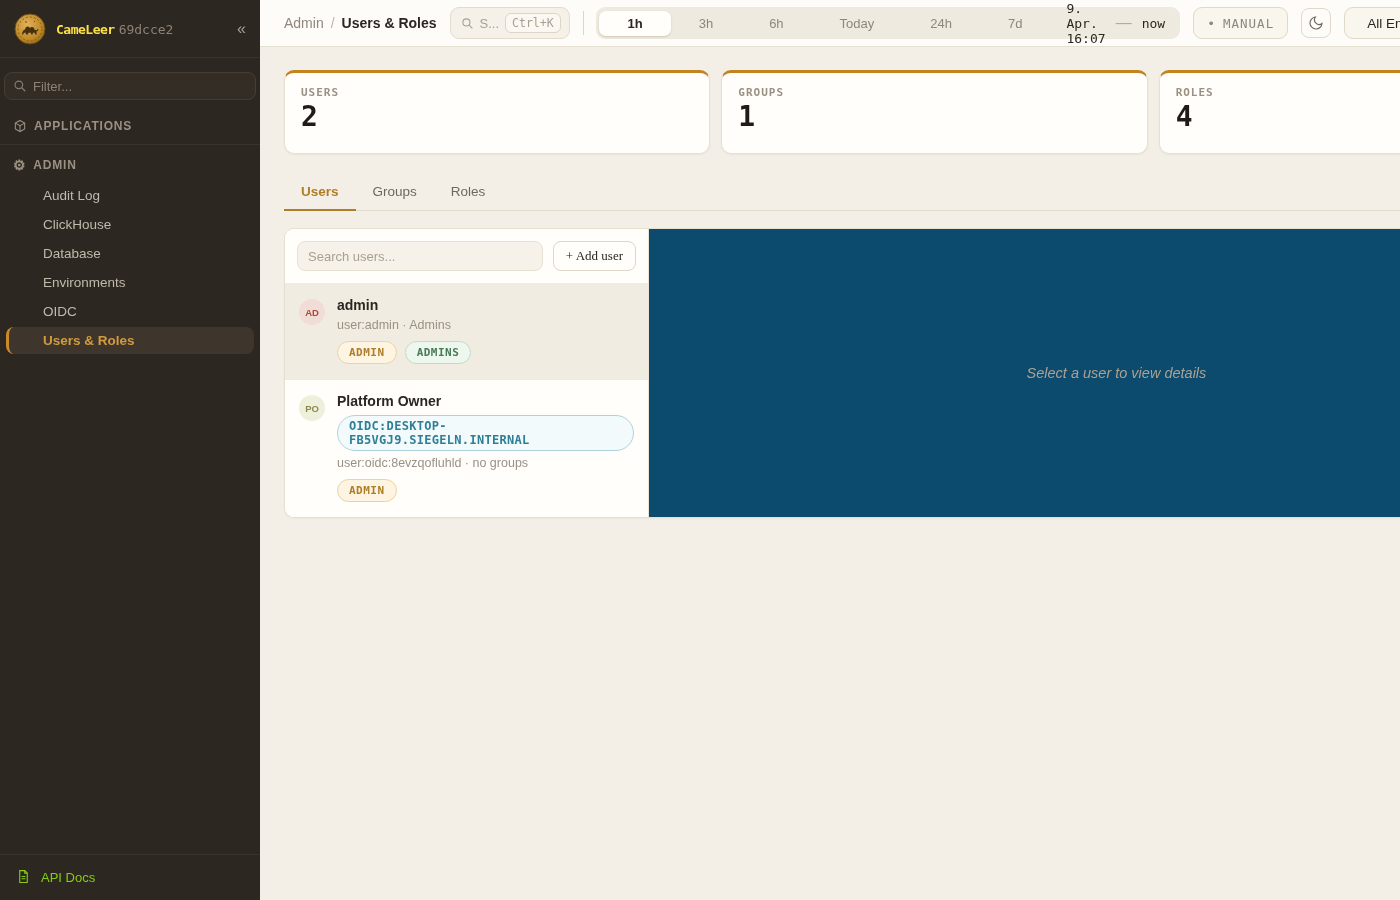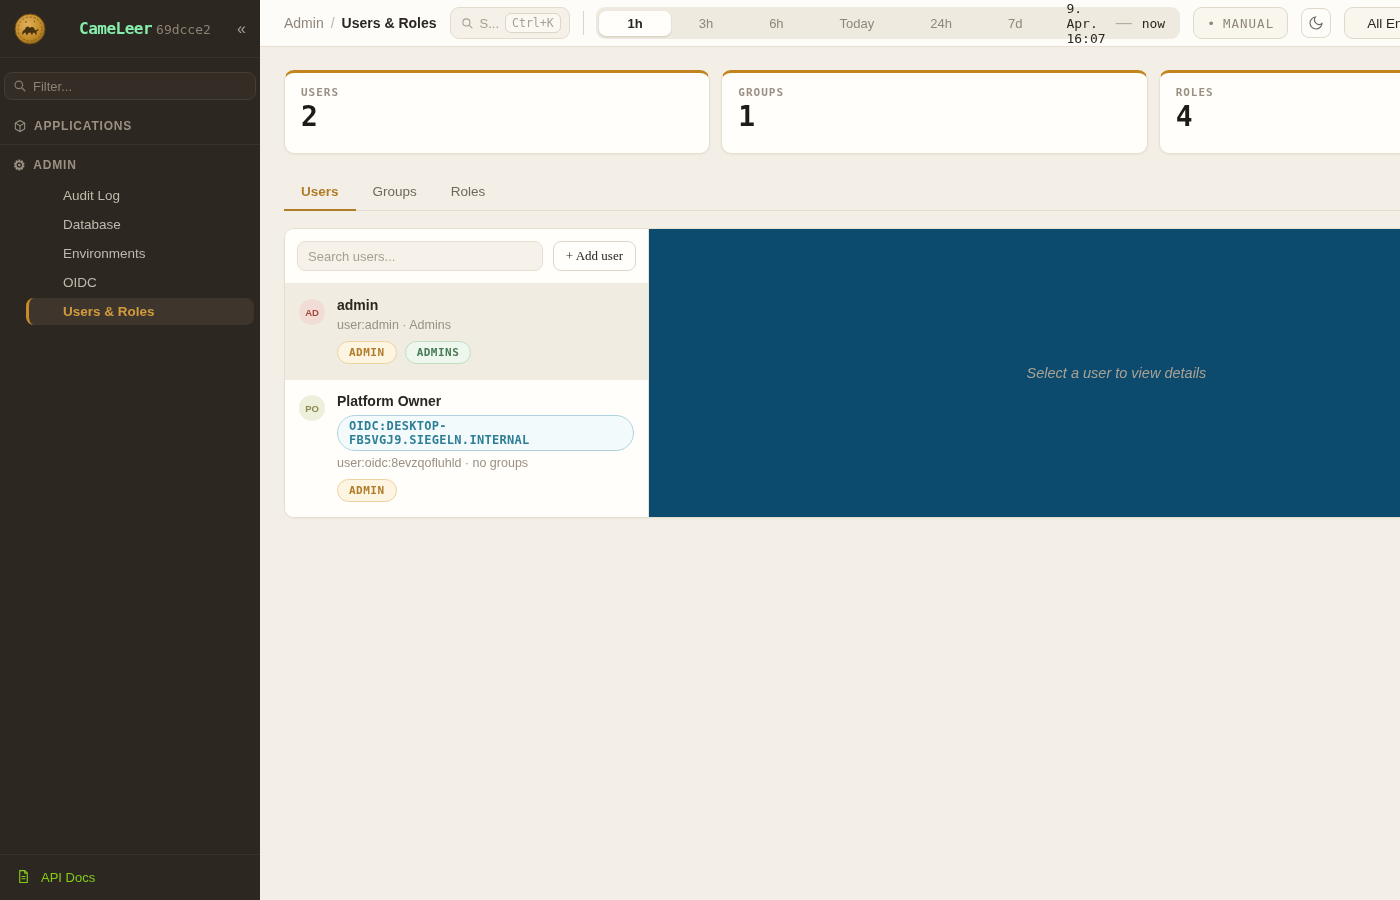--- a/index.html
+++ b/index.html
@@ -15,21 +15,21 @@
     width:260px; min-width:260px; height:900px;
     background:#2d2721; color:#c6bfb4;
     display:flex; flex-direction:column;
     position:relative;
   }
   .sb-header{
     height:58px; display:flex; align-items:center; gap:10px;
     padding:0 14px; border-bottom:1px solid #3a332a;
   }
   .logo-coin{ width:32px; height:32px; flex:0 0 auto; }
-  .brand{ font-family:"DejaVu Sans Mono", monospace; font-weight:bold; font-size:16px; color:#86efac; letter-spacing:-0.5px;margin-left:23px;}
+  .brand{ font-family:"DejaVu Sans Mono", monospace; font-weight:bold; font-size:13px; color:#fde047; letter-spacing:-0.5px;}
   .build{ font-family:"DejaVu Sans Mono", monospace; font-size:13px; color:#8d8375; margin-left:4px;}
   .collapse-btn{
     margin-left:auto; background:none; border:none; color:#a79d8f;
     font-size:16px; cursor:pointer; line-height:1;
   }
   .sb-filter{
     margin:14px 4px 10px; position:relative;
   }
   .sb-filter svg{ position:absolute; left:9px; top:7px; opacity:.55; }
   .sb-filter input{
@@ -38,21 +38,21 @@
     font-family:"Liberation Sans", sans-serif; outline:none;
   }
   .sb-filter input::placeholder{ color:#8d8375; }
   .sb-section{
     display:flex; align-items:center; gap:7px;
     padding:9px 13px 8px; font-size:12px; font-weight:bold;
     letter-spacing:.8px; color:#9b9183;
   }
   .sb-section .sec-icon{ display:flex; color:#9b9183; }
   .sb-divider{ height:1px; background:#3a332a; margin:3px 0 4px; }
-  .sb-items{ display:flex; flex-direction:column; gap:2px; padding:2px 6px 0;margin-left:20px; }
+  .sb-items{ display:flex; flex-direction:column; gap:2px; padding:2px 6px 0; }
   .sb-item{
     padding:6px 8px 6px 34px; font-size:13.5px; color:#c0b9ad;
     border-radius:8px; cursor:pointer; border-left:3px solid transparent;
   }
   .sb-item.active{
     background:#3e362c; color:#d29b3e; border-left:3px solid #c98a2b; font-weight:bold;
   }
   .sb-footer{
     margin-top:auto; border-top:1px solid #3a332a;
     height:46px; display:flex; align-items:center; gap:10px;
@@ -235,20 +235,21 @@
       </span>
       <span>APPLICATIONS</span>
     </div>
     <div class="sb-divider"></div>
     <div class="sb-section">
       <span class="sec-icon" style="font-size:14px; line-height:1;">⚙</span>
       <span>ADMIN</span>
     </div>
     <div class="sb-items" id="admin-items">
         <div class="sb-item">Audit Log</div>
+        <div class="sb-item">ClickHouse</div>
         <div class="sb-item">Database</div>
         <div class="sb-item">Environments</div>
         <div class="sb-item">OIDC</div>
         <div class="sb-item active">Users &amp; Roles</div>
       </div>
   </nav>
 
   <div class="sb-footer">
     <span>
       <svg width="15" height="15" viewBox="0 0 24 24" fill="none" stroke="currentColor" stroke-width="1.8">

